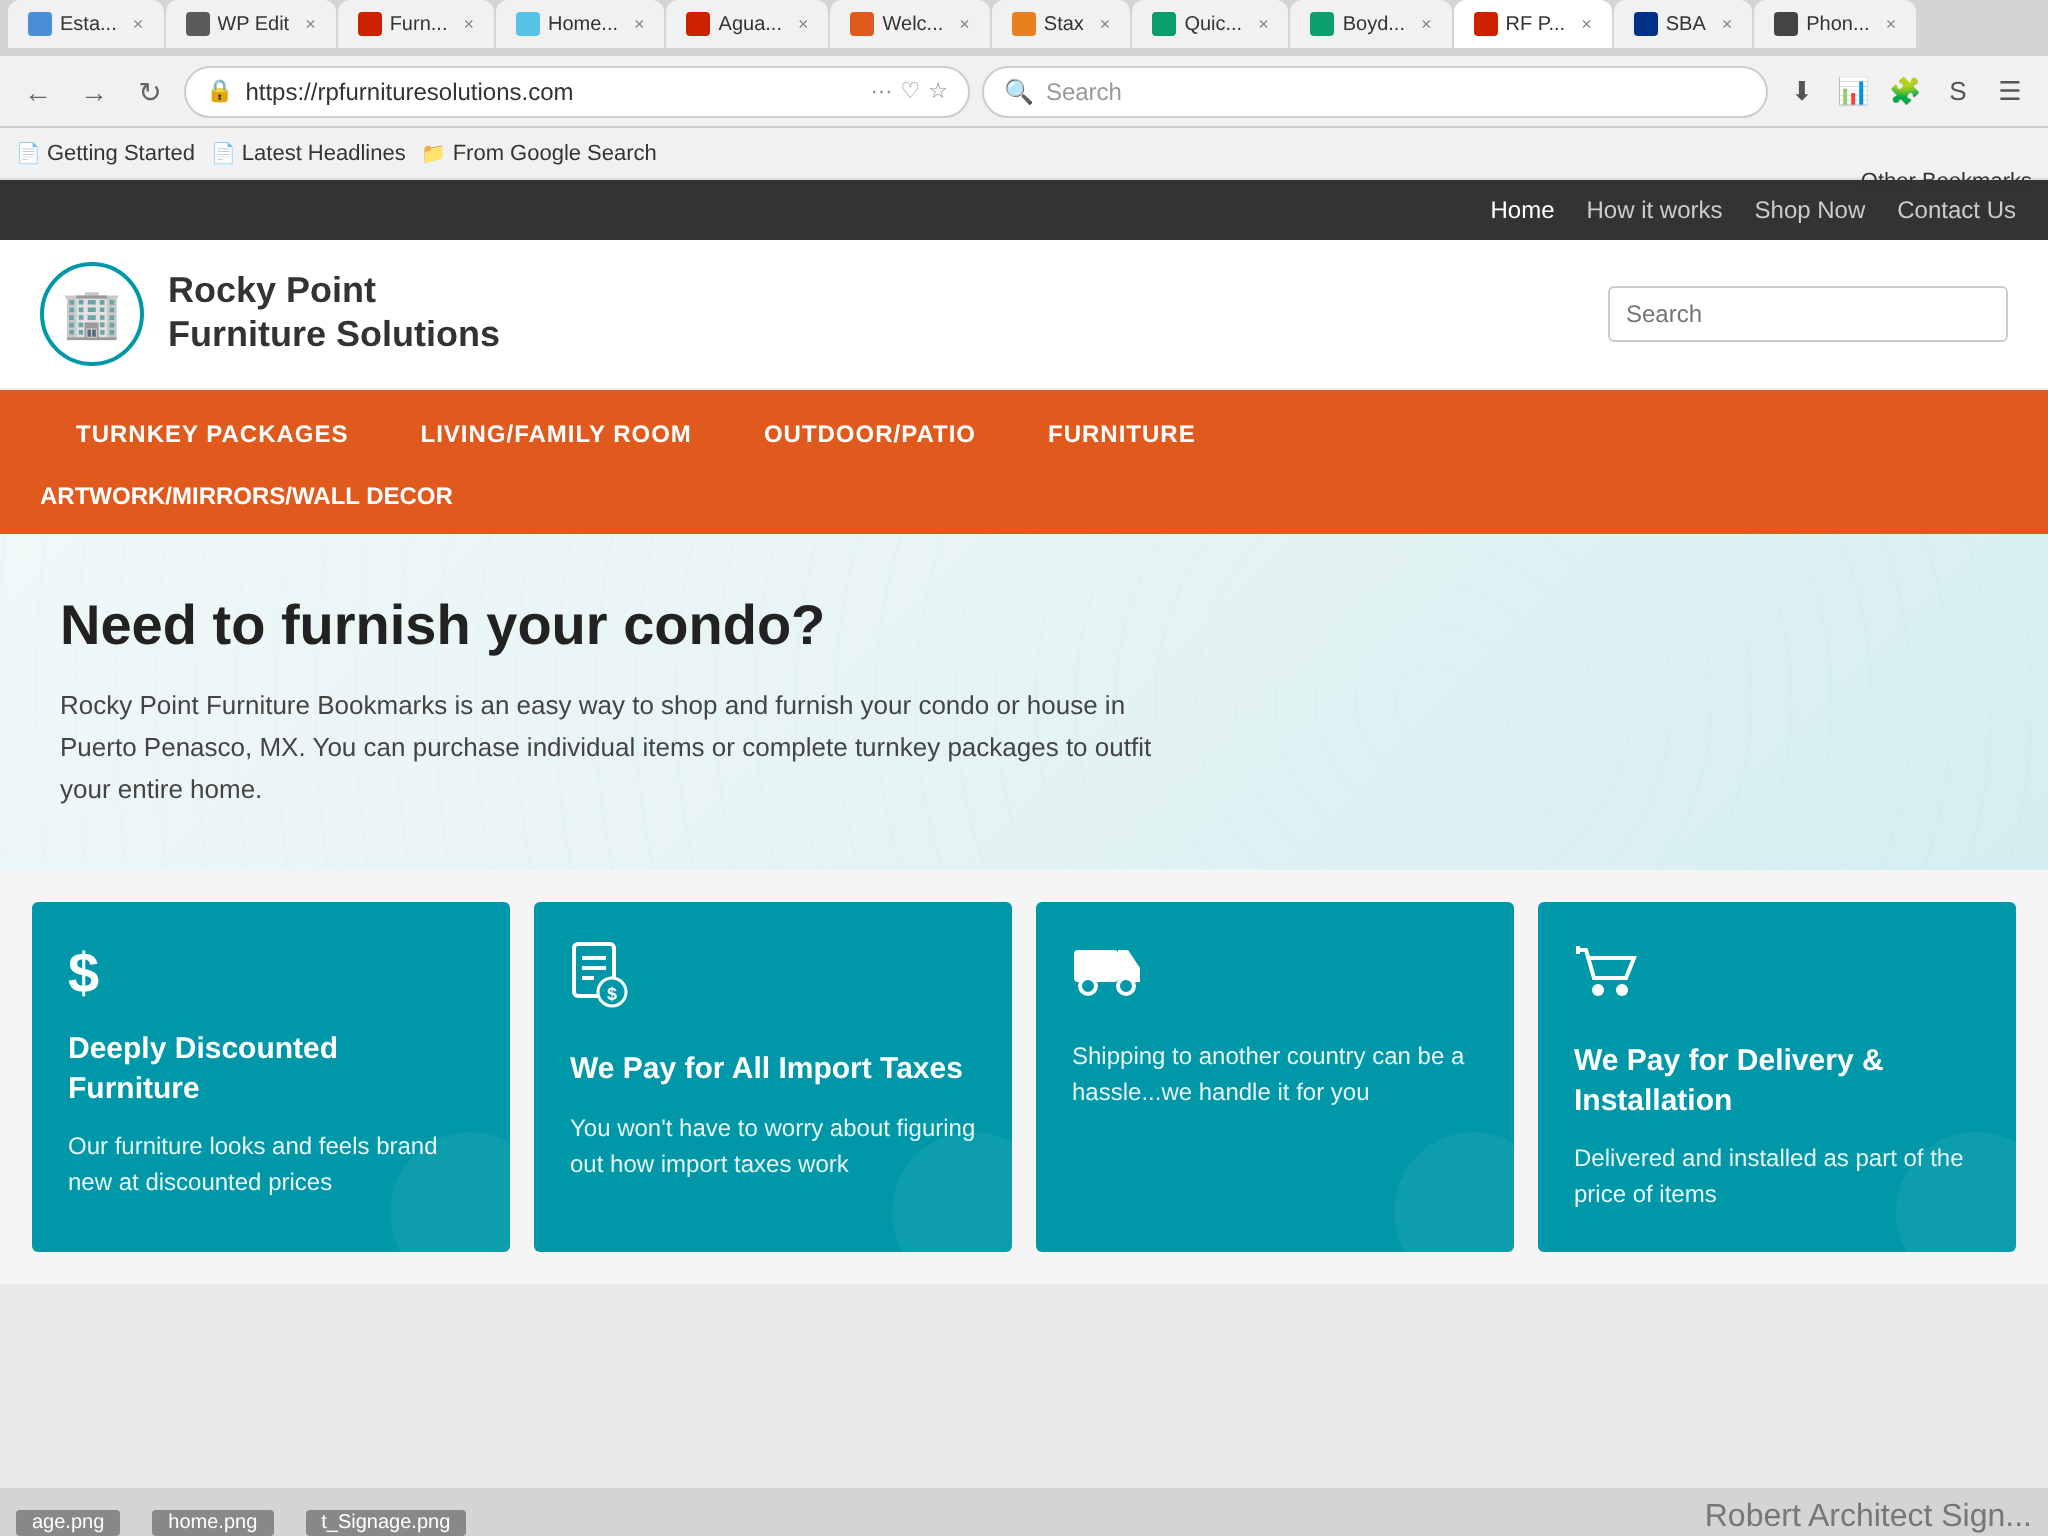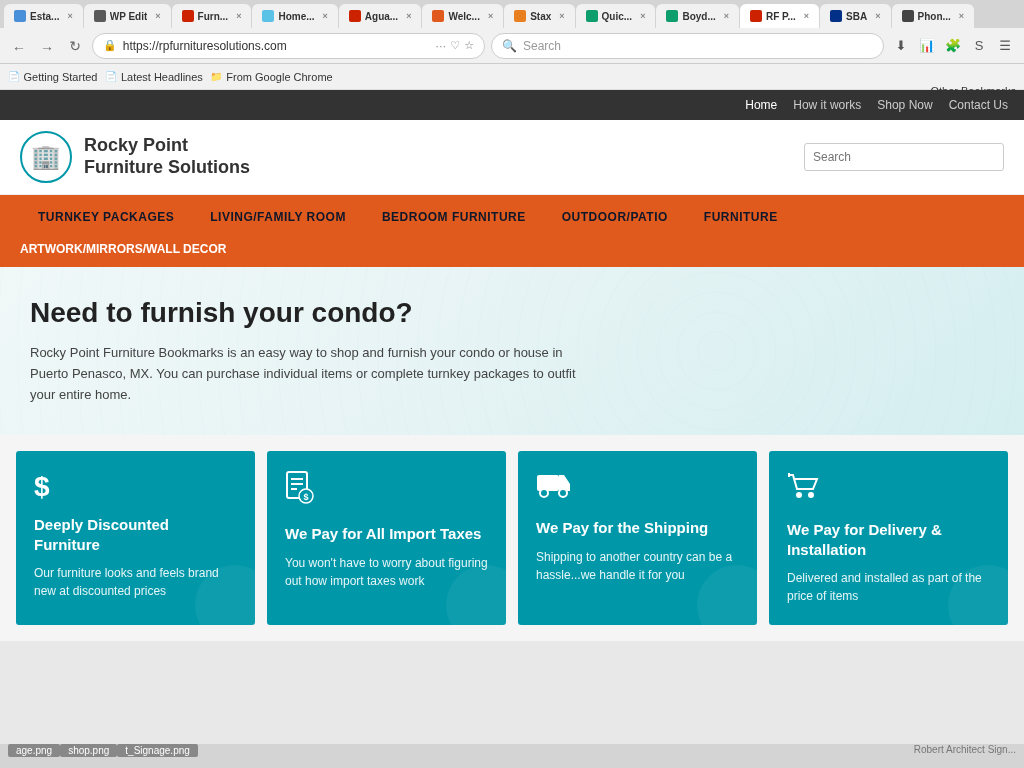--- a/index.html
+++ b/index.html
@@ -3,25 +3,23 @@
   <meta charset="utf-8">
   <style>
     * { margin: 0; padding: 0; box-sizing: border-box; }
     body { font-family: Arial, sans-serif; background: #e8e8e8; width: 1024px; height: 768px; overflow: hidden; }
 
     
     .browser-tabs {
       background: #d4d4d4;
       height: 28px;
       display: flex;
-      align-items: flex-end;
       padding: 0 4px;
       font-size: 11px;
       overflow: hidden;
-      font-weight: bold;
     }
     .tab {
       background: #f1f1f1;
       border-radius: 6px 6px 0 0;
       padding: 4px 10px;
       margin-right: 1px;
       display: flex;
       align-items: center;
       gap: 4px;
       height: 24px;
@@ -192,21 +190,21 @@
     .orange-nav {
       background: #e05a1e;
       display: flex;
       align-items: center;
       padding: 0 20px;
       gap: 0;
       flex-wrap: wrap;
       min-height: 44px;
     }
     .orange-nav-item {
-      color: #0f172a;
+      color: #ffffff;
       font-size: 12px;
       font-weight: bold;
       padding: 12px 18px;
       cursor: pointer;
       white-space: nowrap;
       text-transform: uppercase;
       letter-spacing: 0.5px;
     }
 
     .orange-subnav {
@@ -306,23 +304,23 @@
       font-size: 12px;
       line-height: 1.5;
       opacity: 0.9;
     }
 
     
     .status-bar {
       background: #d4d4d4;
       height: 24px;
       display: flex;
-      align-items: flex-start;
+      align-items: flex-end;
       padding: 0 8px;
-      gap: 0;
+      gap: 16px;
       font-size: 10px;
       color: #555;
       position: fixed;
       bottom: 0;
       width: 1024px;
     }
     .status-item {
       display: flex; align-items: center; gap: 4px;
     }
     .dl-bar {
@@ -430,21 +428,21 @@
   <div class="bookmark-item">
     <span class="bm-folder">📄</span>
     <span>Getting Started</span>
   </div>
   <div class="bookmark-item">
     <span class="bm-folder">📄</span>
     <span>Latest Headlines</span>
   </div>
   <div class="bookmark-item">
     <span class="bm-folder">📁</span>
-    <span>From Google Chrome</span>
+    <span>From Google Search</span>
   </div>
   <span class="bookmarks-other">Other Bookmarks</span>
 </div>
 
 <div class="website">
 
   <div class="site-topnav">
     <span class="site-topnav-item active">Home</span>
     <span class="site-topnav-item">How it works</span>
     <span class="site-topnav-item">Shop Now</span>
@@ -460,21 +458,20 @@
         <div>Rocky Point</div>
         <div>Furniture Solutions</div>
       </div>
     </div>
     <input class="site-search" type="text" placeholder="Search" style="">
   </div>
 
   <div class="orange-nav">
     <span class="orange-nav-item">TURNKEY PACKAGES</span>
     <span class="orange-nav-item">LIVING/FAMILY ROOM</span>
-    <span class="orange-nav-item">BEDROOM FURNITURE</span>
     <span class="orange-nav-item">OUTDOOR/PATIO</span>
     <span class="orange-nav-item">FURNITURE</span>
   </div>
   <div class="orange-subnav">
     <span class="orange-subnav-item">ARTWORK/MIRRORS/WALL DECOR</span>
   </div>
 
   <div class="hero-section">
     <div class="hero-waves"></div>
     <div class="hero-content">
@@ -508,21 +505,20 @@
 
     <div class="feature-card">
       <span class="card-icon">
         <svg width="36" height="28" viewBox="0 0 36 28" fill="white" xmlns="http://www.w3.org/2000/svg">
           <rect x="1" y="4" width="22" height="16" rx="2" fill="white"></rect>
           <polygon points="23,6 23,20 34,20 34,13 28,4 23,4" fill="white"></polygon>
           <circle cx="8" cy="22" r="4" fill="#0098a9" stroke="white" stroke-width="2"></circle>
           <circle cx="27" cy="22" r="4" fill="#0098a9" stroke="white" stroke-width="2"></circle>
         </svg>
       </span>
-      <div class="card-title">We Pay for the Shipping</div>
       <div class="card-desc">Shipping to another country can be a hassle...we handle it for you</div>
     </div>
 
     <div class="feature-card">
       <span class="card-icon">
         <svg width="32" height="30" viewBox="0 0 32 30" fill="white" xmlns="http://www.w3.org/2000/svg">
           <path d="M2,4 L6,4 L10,18 L26,18 L30,8 L8,8" stroke="white" stroke-width="2" fill="none" stroke-linecap="round"></path>
           <circle cx="12" cy="24" r="3" fill="white"></circle>
           <circle cx="24" cy="24" r="3" fill="white"></circle>
           <line x1="2" y1="2" x2="2" y2="6" stroke="white" stroke-width="2"></line>
@@ -531,16 +527,16 @@
       <div class="card-title">We Pay for Delivery &amp; Installation</div>
       <div class="card-desc">Delivered and installed as part of the price of items</div>
     </div>
 
   </div>
 
 </div>
 
 <div class="status-bar">
   <span class="status-item dl-bar">age.png</span>
-  <span class="status-item dl-bar">shop.png</span>
+  <span class="status-item dl-bar">home.png</span>
   <span class="status-item dl-bar">t_Signage.png</span>
-  <span style="margin-left:auto;font-size:10px;color:#777;">Robert Architect Sign...</span>
+  <span style="margin-left:auto;font-size:16px;color:#777;">Robert Architect Sign...</span>
 </div>
 
 </body></html>

